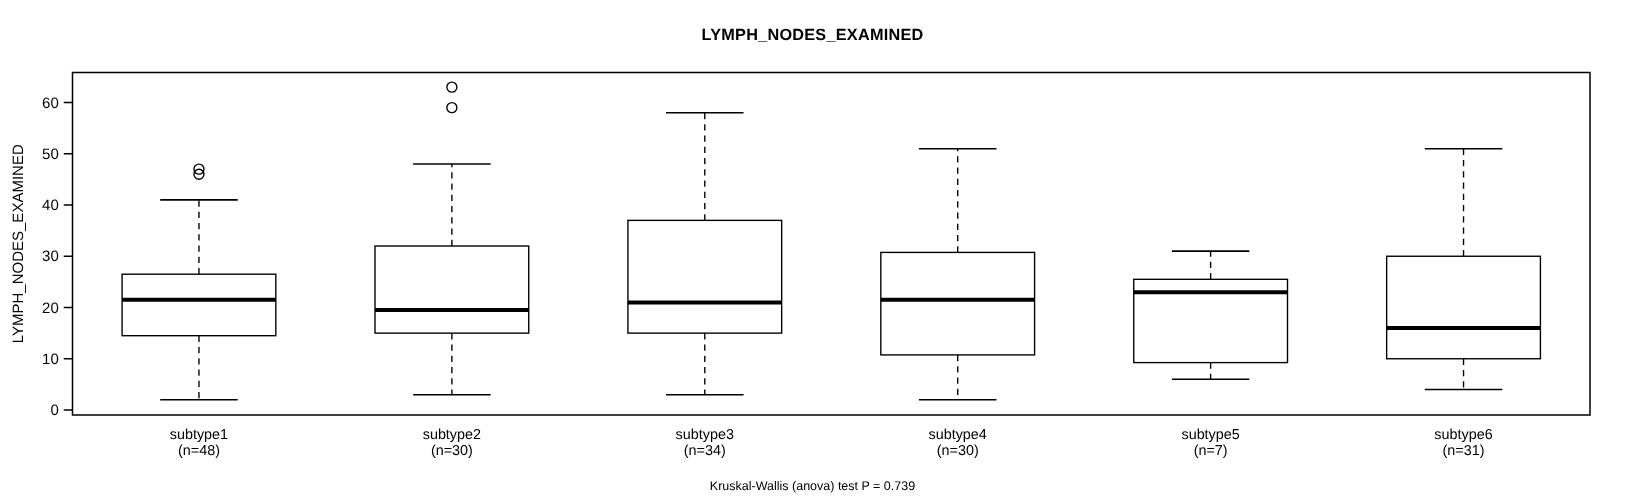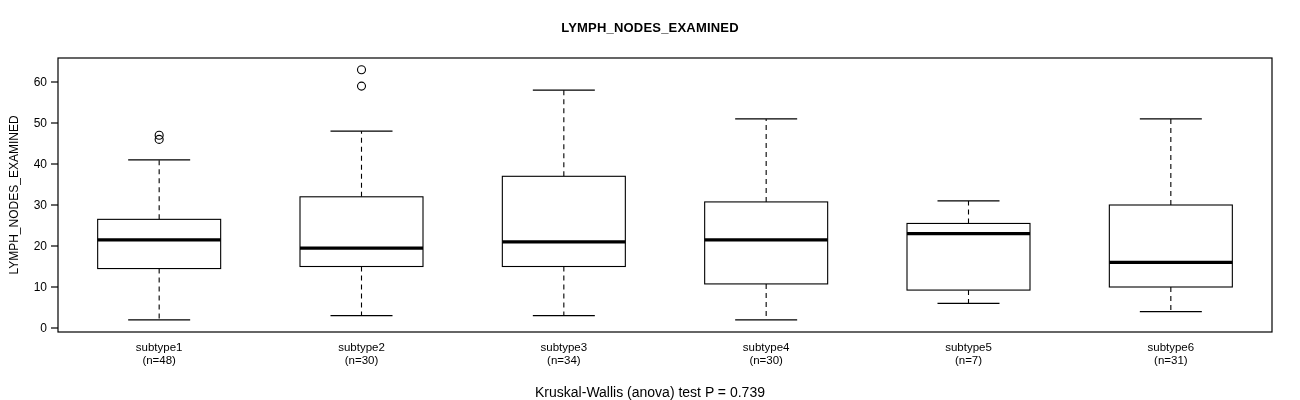--- a/index.html
+++ b/index.html
@@ -8,21 +8,21 @@
     font-family:"Liberation Sans", sans-serif;
     color:#000;overflow:hidden;position:relative;
   }
   #stage{position:absolute;left:0;top:0;width:1300px;height:400px;}
   .title{
     position:absolute;left:0;top:20px;width:1300px;text-align:center;
     font-size:13px;font-weight:bold;letter-spacing:0.2px;
   }
   .caption{
     position:absolute;left:0;top:384px;width:1300px;text-align:center;
-    font-size:14px;
+    font-size:10px;
   }
   .ylabel{
     position:absolute;left:-86px;top:188px;width:200px;text-align:center;
     font-size:12px;transform:rotate(-90deg);transform-origin:center center;
     white-space:nowrap;
   }
   svg{position:absolute;left:0;top:0;}
 </style>
 </head>
 <body>

